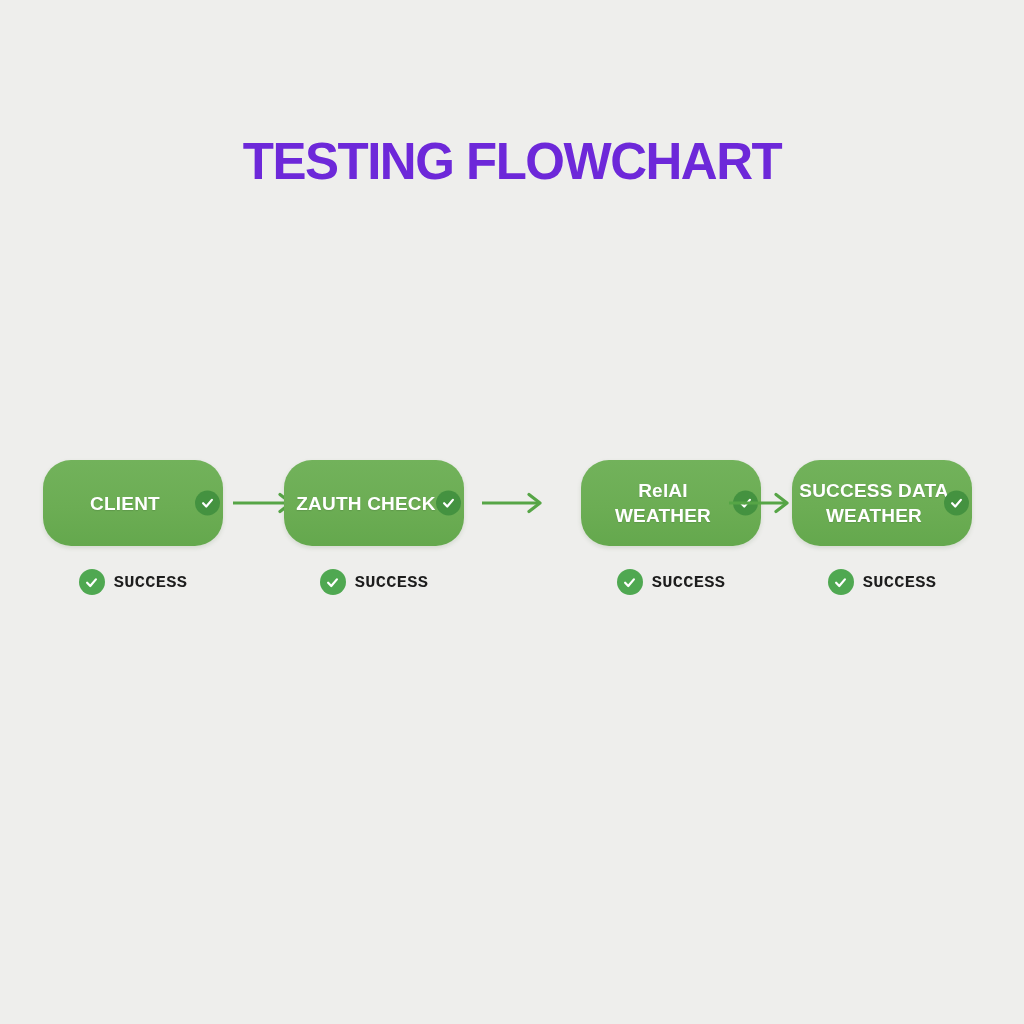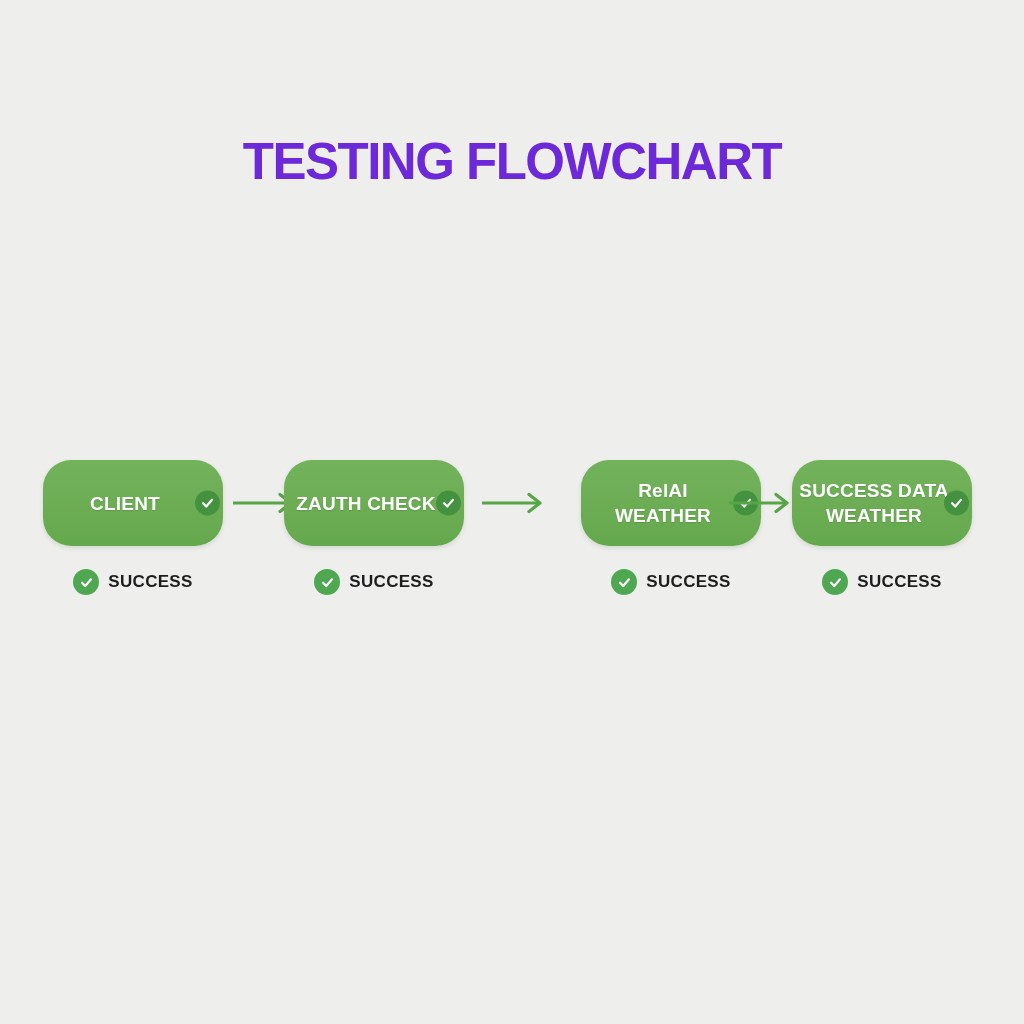--- a/index.html
+++ b/index.html
@@ -103,20 +103,21 @@
     width: 15px;
     height: 15px;
     display: block;
   }
   .status-label {
     font-size: 17px;
     font-weight: 700;
     letter-spacing: 0.3px;
     color: #1d1d1d;
     white-space: nowrap;
+    font-family: Liberation Mono, monospace;
   }
   .flow-arrow {
     position: absolute;
     top: 491px;
     width: 62px;
     height: 24px;
   }
   .flow-arrow svg {
     display: block;
     width: 62px;

